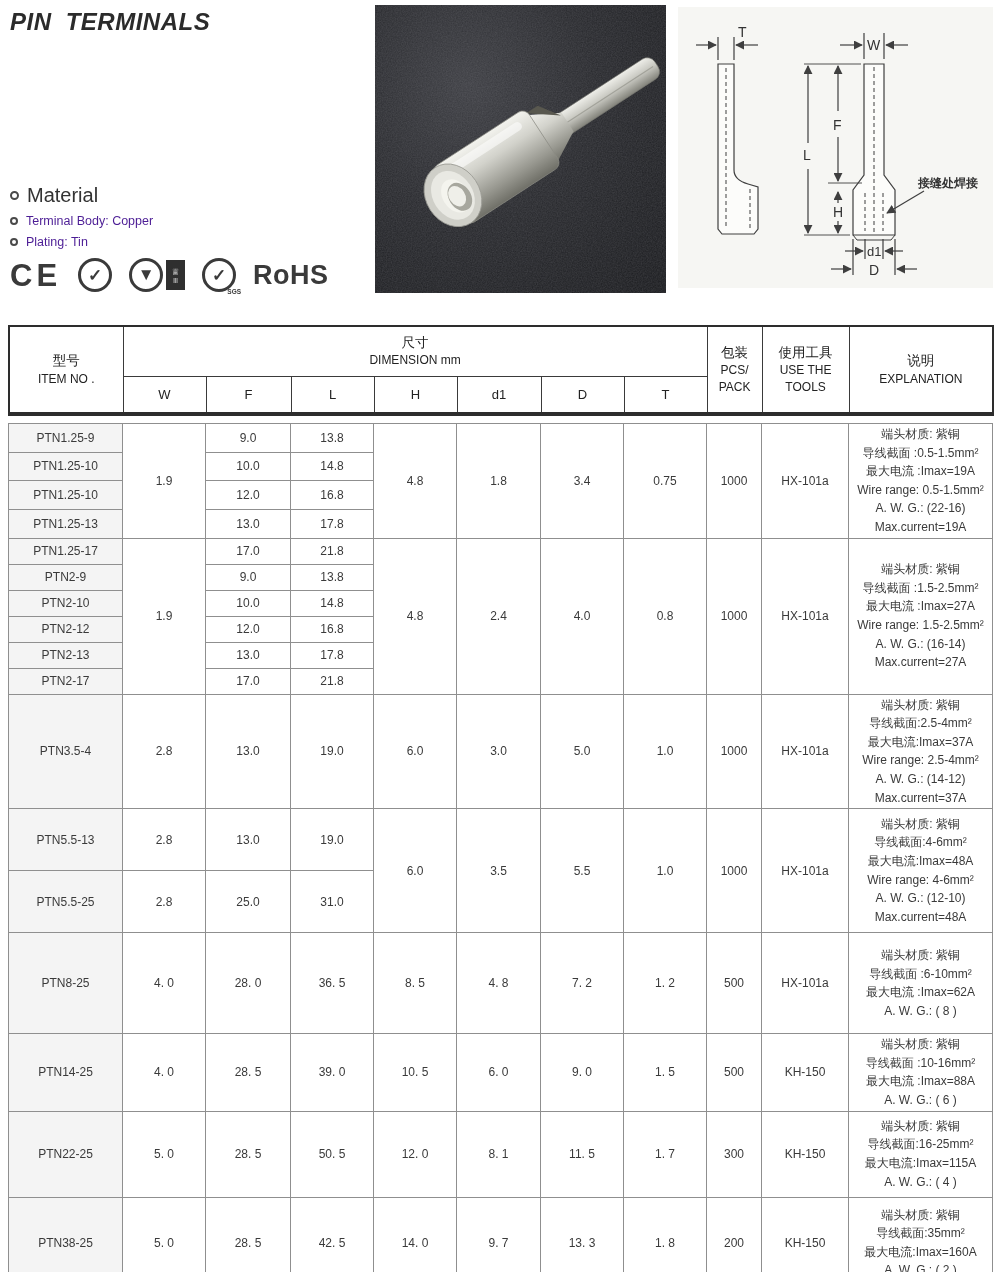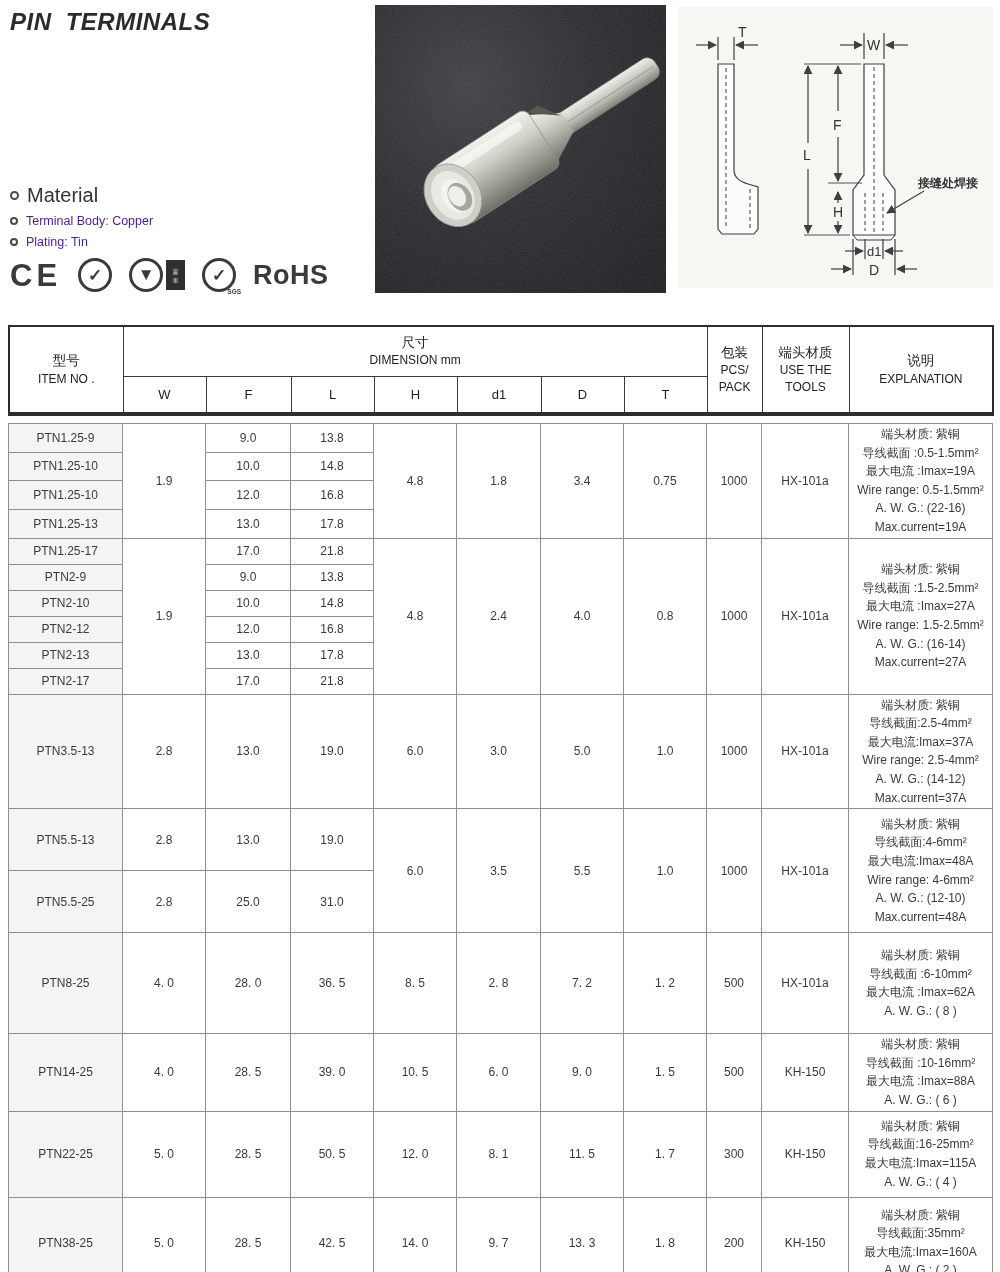--- a/index.html
+++ b/index.html
@@ -225,21 +225,21 @@
         <th colspan="7">
           <div class="hz">尺寸</div>
           <div class="he">DIMENSION mm</div>
         </th>
         <th rowspan="2">
           <div class="hz">包装</div>
           <div class="he">PCS/</div>
           <div class="he">PACK</div>
         </th>
         <th rowspan="2">
-          <div class="hz">端头材质</div>
+          <div class="hz">使用工具</div>
           <div class="he">USE THE</div>
           <div class="he">TOOLS</div>
         </th>
         <th rowspan="2">
           <div class="hz">说明</div>
           <div class="he">EXPLANATION</div>
         </th>
       </tr>
       <tr style="height:38px;">
         <th class="subcol">W</th>
@@ -341,21 +341,21 @@
         <td>13.0</td>
         <td>17.8</td>
       </tr>
       <tr style="height:26px;">
         <td class="t-item">PTN2-17</td>
         <td>17.0</td>
         <td>21.8</td>
       </tr>
 
       <tr style="height:112px;">
-        <td class="t-item">PTN3.5-13</td>
+        <td class="t-item">PTN3.5-4</td>
         <td>2.8</td>
         <td>13.0</td>
         <td>19.0</td>
         <td>6.0</td>
         <td>3.0</td>
         <td>5.0</td>
         <td>1.0</td>
         <td>1000</td>
         <td>HX-101a</td>
         <td class="t-expl">端头材质: 紫铜
@@ -390,21 +390,21 @@
         <td>25.0</td>
         <td>31.0</td>
       </tr>
 
       <tr style="height:101px;">
         <td class="t-item">PTN8-25</td>
         <td>4. 0</td>
         <td>28. 0</td>
         <td>36. 5</td>
         <td>8. 5</td>
-        <td>2. 8</td>
+        <td>4. 8</td>
         <td>7. 2</td>
         <td>1. 2</td>
         <td>500</td>
         <td>HX-101a</td>
         <td class="t-expl">端头材质: 紫铜
 导线截面 :6-10mm²
 最大电流 :Imax=62A
 A. W. G.:  ( 8 )</td>
       </tr>
 

